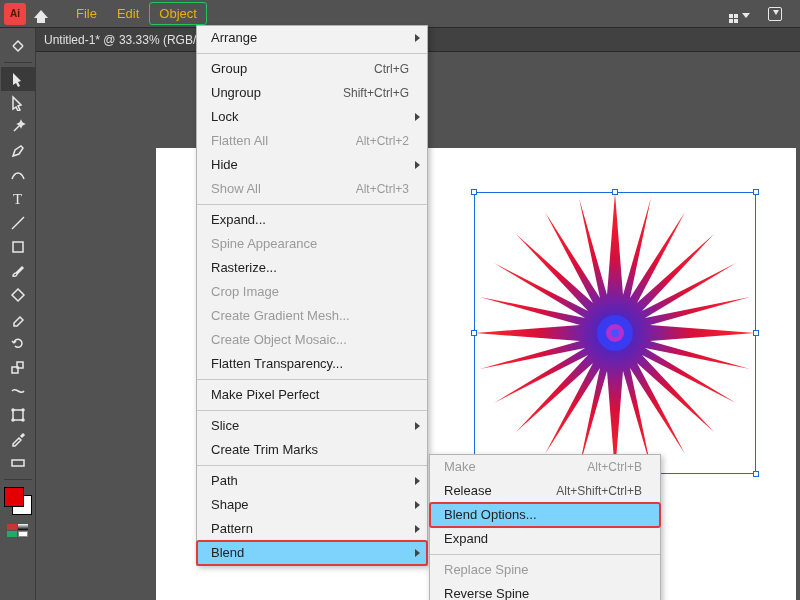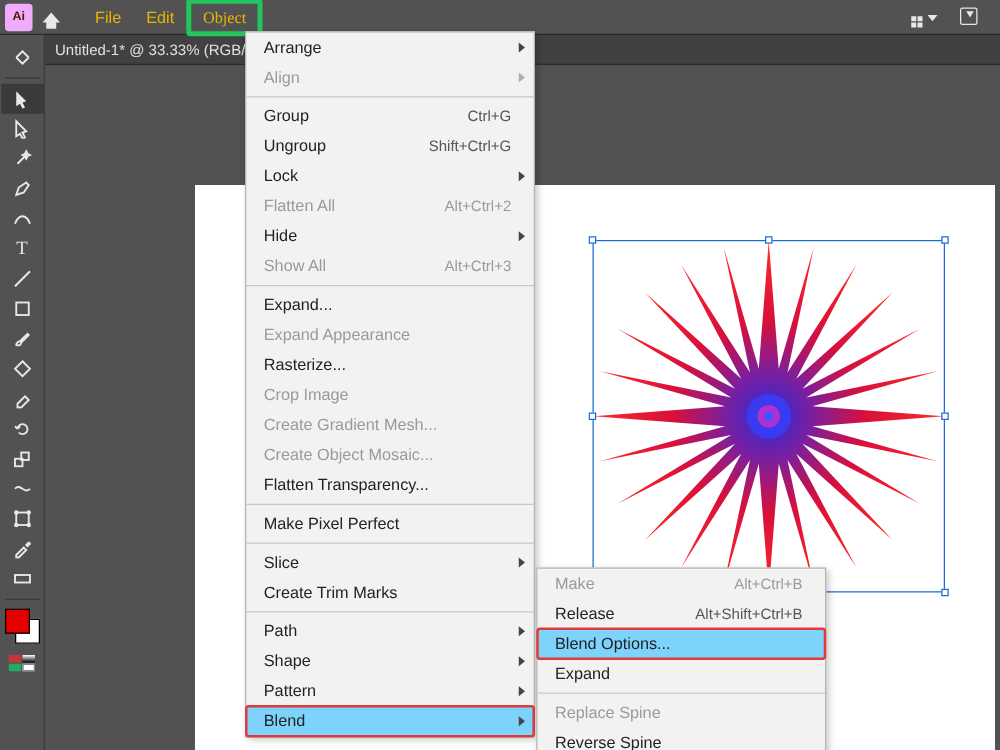--- a/index.html
+++ b/index.html
@@ -1,22 +1,22 @@
 <!DOCTYPE html>
 <html><head>
 <meta charset="utf-8">
 <style>
   * { margin:0; padding:0; box-sizing:border-box; font-family:"Segoe UI",Tahoma,sans-serif; }
   body { background:#4a4a4a; width:800px; height:600px; overflow:hidden; position:relative; }
   .topbar { height:28px; background:#525252; display:flex; align-items:center; padding:0 4px; border-bottom:1px solid #2a2a2a; }
-  .app-badge { width:22px; height:22px; background:#f0abfc; color:#4a1a00; font-size:10px; font-weight:bold; display:flex; align-items:center; justify-content:center; border-radius:3px; margin-right:8px; }
+  .app-badge { width:22px; height:22px; background:#ef4444; color:#4a1a00; font-size:10px; font-weight:bold; display:flex; align-items:center; justify-content:center; border-radius:3px; margin-right:8px; }
   .home-icon-shape { display:inline-block; width:0; height:0; border-left:7px solid transparent; border-right:7px solid transparent; border-bottom:8px solid #e8e8e8; position:relative; margin-right:18px;}
   .home-icon-shape::after{content:"";position:absolute;top:7px;left:-4px;width:8px;height:6px;background:#e8e8e8;}
   .menu-item { color:#eab308; font-size:13px; padding:4px 10px; cursor:default; }
-  .menu-item.active { border:4px solid #22c55e; border-radius:3px; padding:3px 9px;font-family:Liberation Serif, serif; }
+  .menu-item.active { border:1px solid #22c55e; border-radius:3px; padding:3px 9px; }
   .top-right { position:absolute; right:18px; top:4px; display:flex; gap:18px; align-items:center;}
   .grid-icon { display:inline-grid; grid-template-columns:4px 4px; grid-template-rows:4px 4px; gap:1px;}
   .grid-icon span{display:block;width:4px;height:4px;background:#e8e8e8;}
   .tri-down { display:inline-block;width:0;height:0;border-left:4px solid transparent;border-right:4px solid transparent;border-top:5px solid #e8e8e8;margin-left:4px;}
   .doc-area { height:24px; background:#414141; display:flex; align-items:center; padding-left:44px; color:#e0e0e0; font-size:12px; border-bottom:1px solid #2a2a2a;}
   .workspace { position:absolute; top:52px; left:36px; right:0; bottom:0; background:#525252;}
   .canvas { position:absolute; top:148px; left:156px; width:640px; height:452px; background:#fff;}
   .toolbox { position:absolute; left:0; top:28px; width:36px; bottom:0; background:#525252; border-right:1px solid #3a3a3a; display:flex; flex-direction:column; align-items:center; padding-top:6px;}
   .toolbox .sep { width:28px; height:1px; background:#3a3a3a; margin:4px 0;}
   .tool-slot { width:34px; height:24px; display:flex; align-items:center; justify-content:center; color:#e8e8e8; font-size:14px; position:relative;}
@@ -216,24 +216,20 @@
         <circle r="4" fill="#4a50ff"></circle>
     </svg>
   </div>
 </div>
 
 <div class="menu-panel main">
   <div class="mi">
       <span class="lab">Arrange</span>
       <span class="arr"></span>
     </div>
-  <div class="mi dis">
-      <span class="lab">Align</span>
-      <span class="arr"></span>
-    </div>
   <div class="msep"></div>
   <div class="mi">
       <span class="lab">Group</span>
       <span class="sc">Ctrl+G</span>
     </div>
   <div class="mi">
       <span class="lab">Ungroup</span>
       <span class="sc">Shift+Ctrl+G</span>
     </div>
   <div class="mi">
@@ -250,21 +246,21 @@
     </div>
   <div class="mi dis">
       <span class="lab">Show All</span>
       <span class="sc">Alt+Ctrl+3</span>
     </div>
   <div class="msep"></div>
   <div class="mi">
       <span class="lab">Expand...</span>
     </div>
   <div class="mi dis">
-      <span class="lab">Expand Appearance</span>
+      <span class="lab">Spine Appearance</span>
     </div>
   <div class="mi">
       <span class="lab">Rasterize...</span>
     </div>
   <div class="mi dis">
       <span class="lab">Crop Image</span>
     </div>
   <div class="mi dis">
       <span class="lab">Create Gradient Mesh...</span>
     </div>

